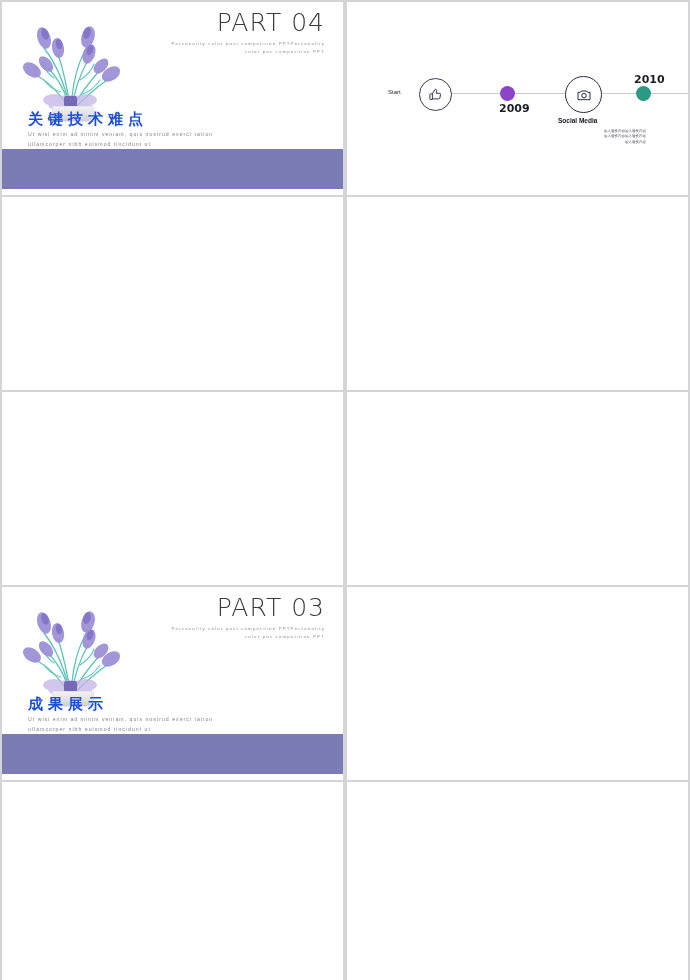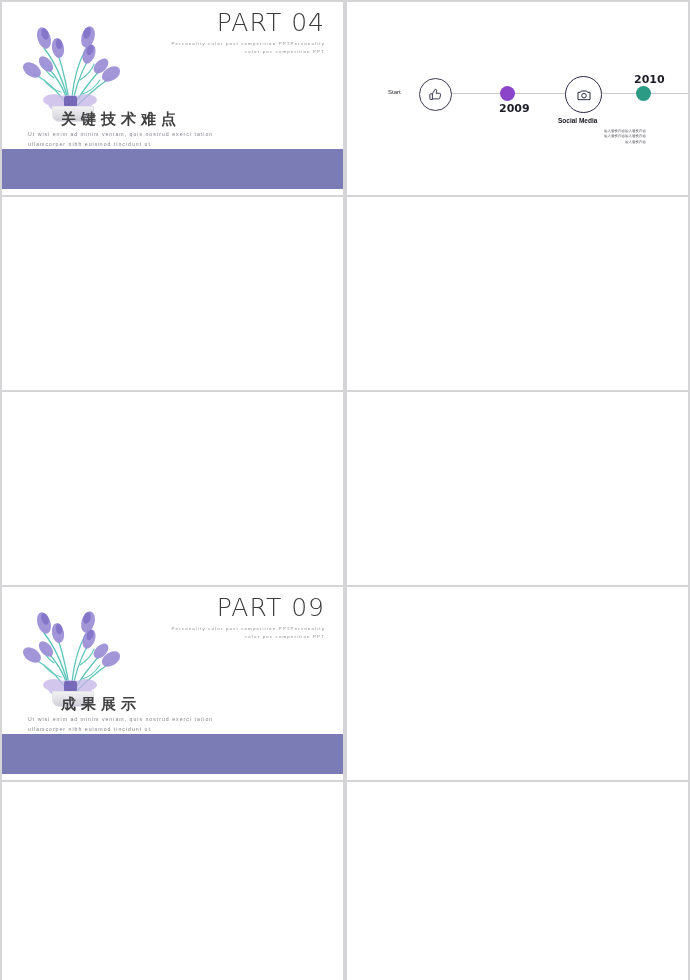--- a/index.html
+++ b/index.html
@@ -33,21 +33,21 @@
     font-size:25px;letter-spacing:1px;color:#3a3a3a;
     font-family:"DejaVu Sans",sans-serif;font-weight:300;
   }
   .cover .partsub{
     position:absolute;right:18px;top:38px;width:190px;
     text-align:right;font-size:4.4px;letter-spacing:1.15px;
     color:#8c8c92;line-height:1.75;
   }
   .cover .cn{
     position:absolute;left:26px;top:108px;
-    font-size:15px;letter-spacing:5px;color:#404040;font-weight:bold;margin-left:33px;
+    font-size:15px;letter-spacing:5px;color:#1d4ed8;font-weight:bold;
   }
   .cover .en{
     position:absolute;left:26px;top:128px;width:280px;
     font-size:5.2px;letter-spacing:1px;color:#83838c;line-height:1.85;
   }
   .flower{position:absolute;left:12px;top:6px;width:115px;height:115px;}
   .pot{
     position:absolute;left:50px;top:104px;width:40px;height:14px;
     border-radius:0 0 7px 7px;
     background:linear-gradient(180deg,#f2f2f4 0%,#dedee4 60%,#cfcfd8 100%);
@@ -278,21 +278,21 @@
           <ellipse cx="76" cy="42" rx="3.2" ry="5.4" transform="rotate(20 76 42)"></ellipse>
         </g>
         <g fill="#c3b4e8" opacity=".75">
           <ellipse cx="56" cy="96" rx="22" ry="9"></ellipse>
           <ellipse cx="40" cy="92" rx="11" ry="6"></ellipse>
           <ellipse cx="72" cy="92" rx="11" ry="6"></ellipse>
         </g>
         <rect x="50" y="88" width="13" height="11" rx="2" fill="#6b5bb0" opacity=".85"></rect>
       </svg>
       <div class="pot"></div>
-      <div class="part">PART 09</div>
+      <div class="part">PART 03</div>
       <div class="partsub">
         <span>Personality color post competition PPTPersonality</span><br>
         <span>color pos competition PPT</span>
       </div>
       <div class="cn">成果展示</div>
       <div class="en">
         <span>Ut wisi enim ad minim veniam, quis nostrud exerci tation</span><br>
         <span>ullamcorper nibh euismod tincidunt ut</span>
       </div>
       <div class="band"></div>

